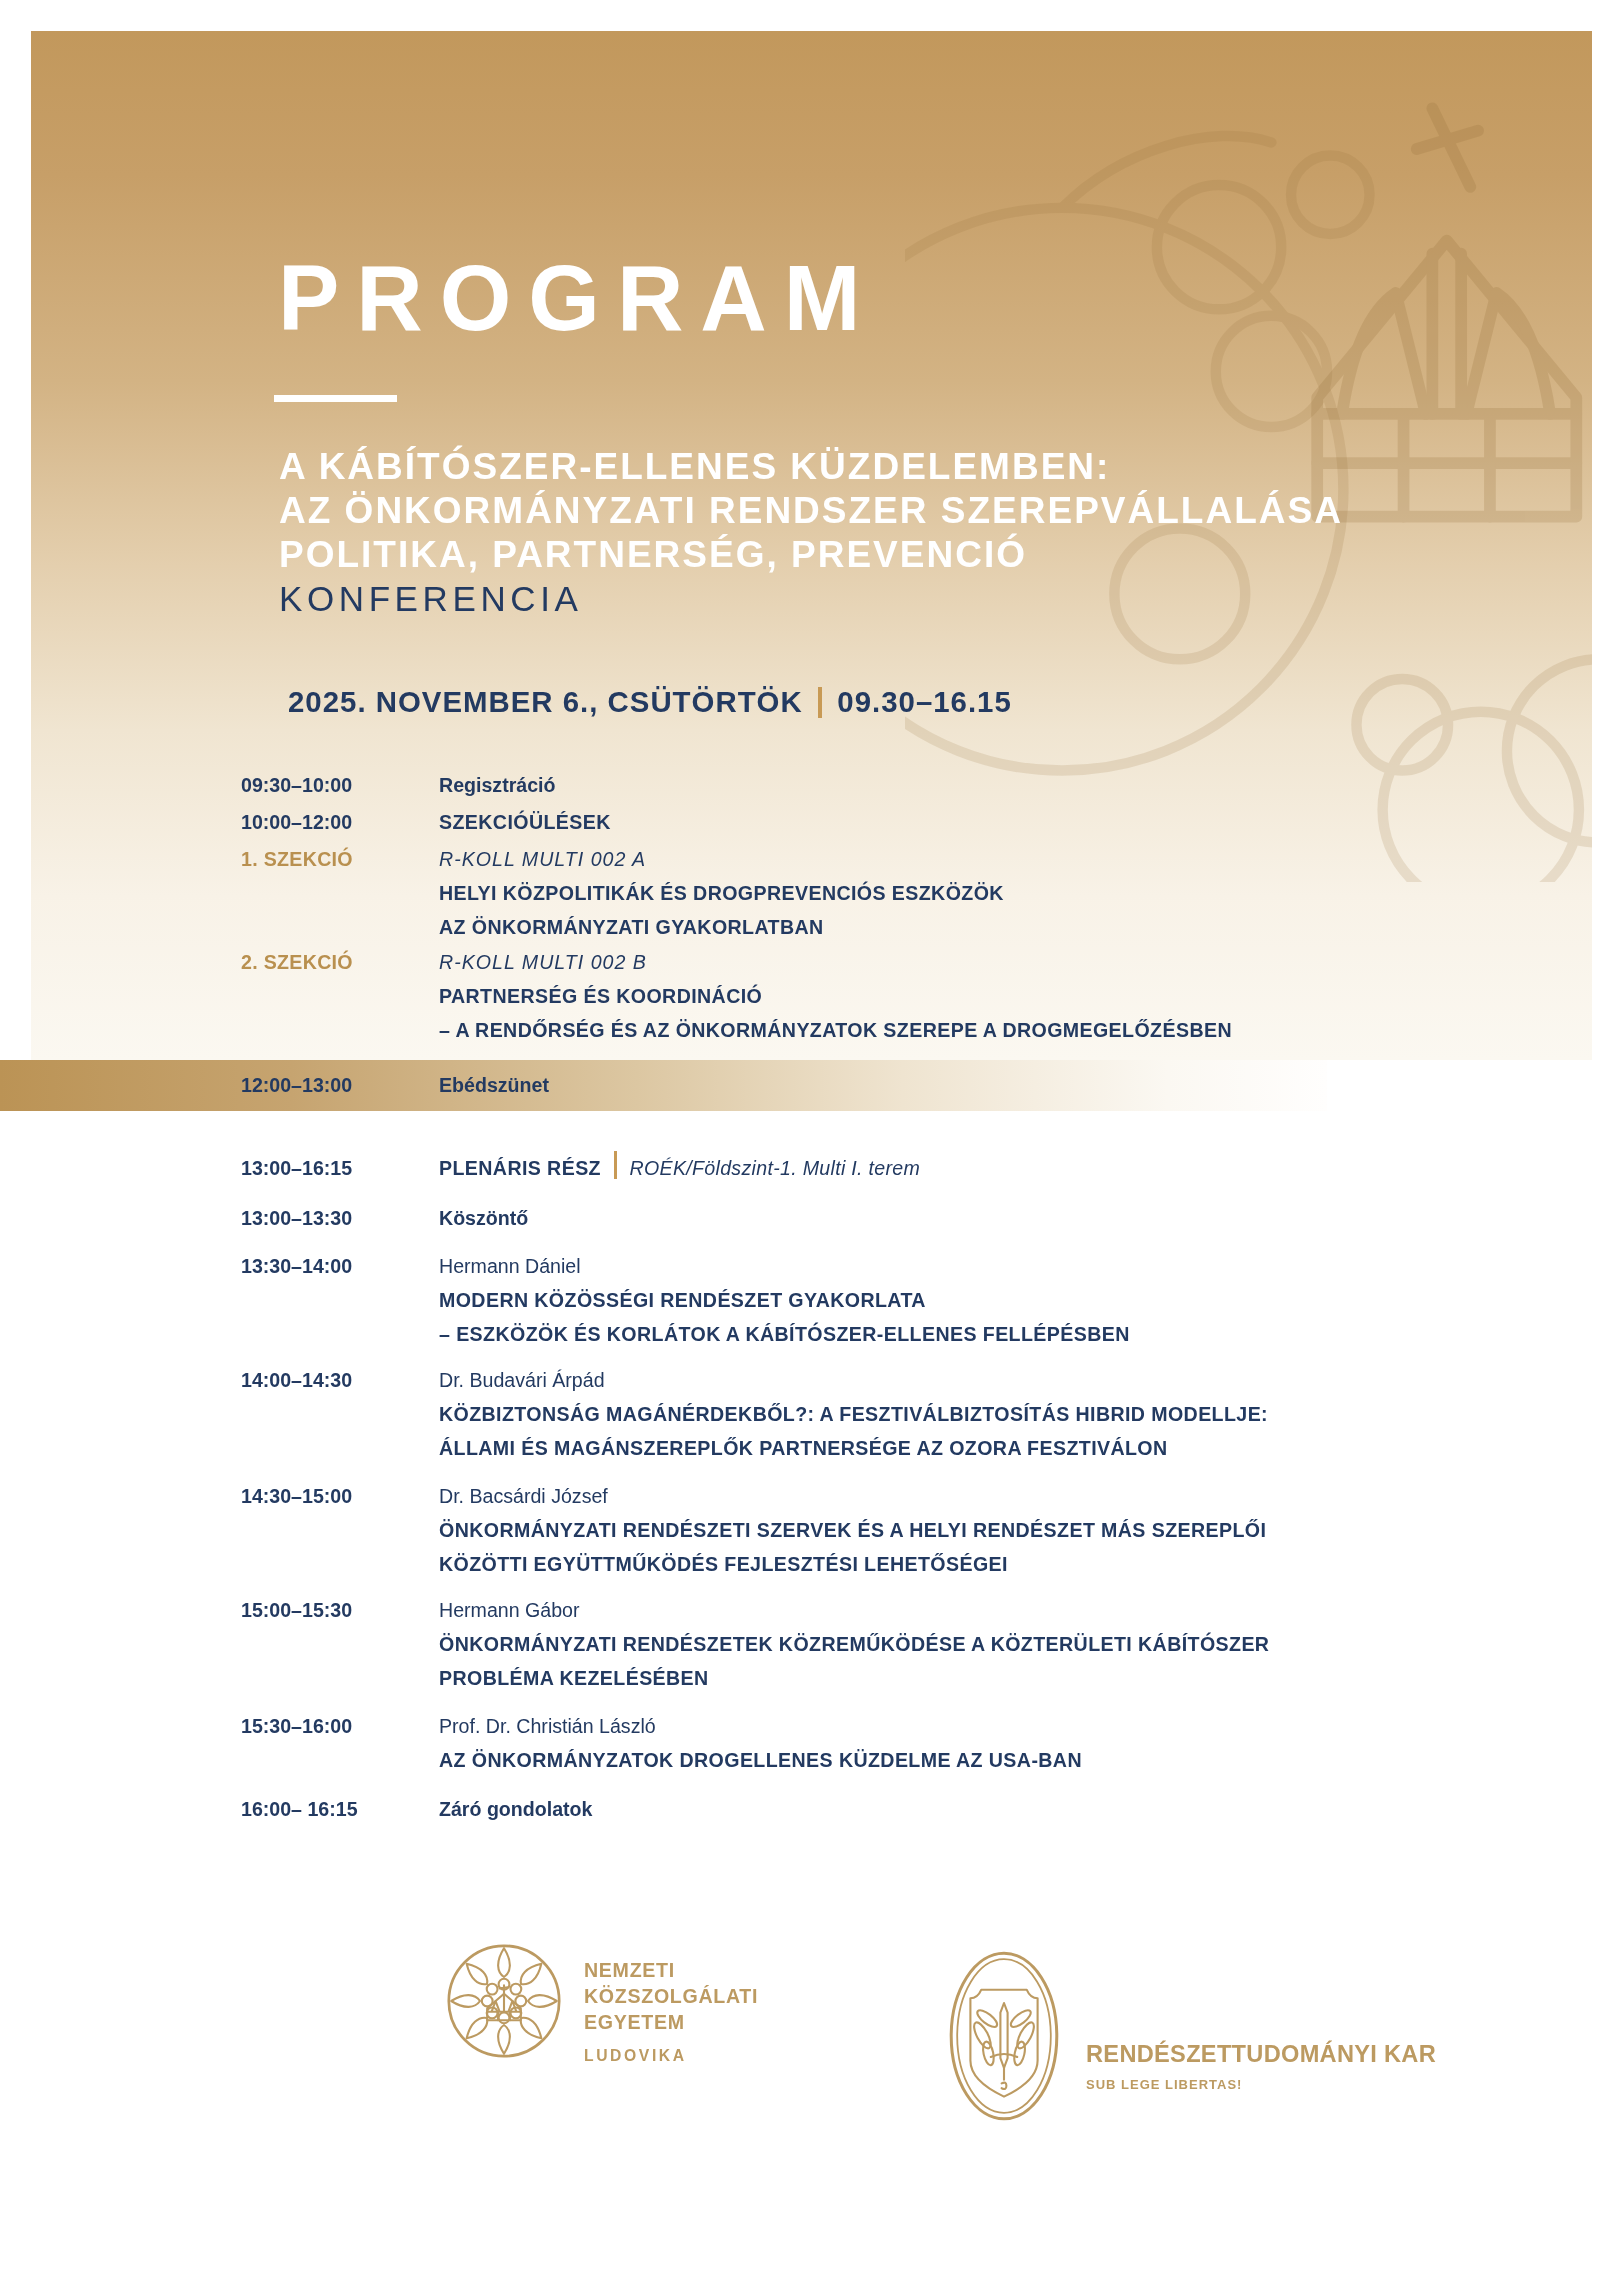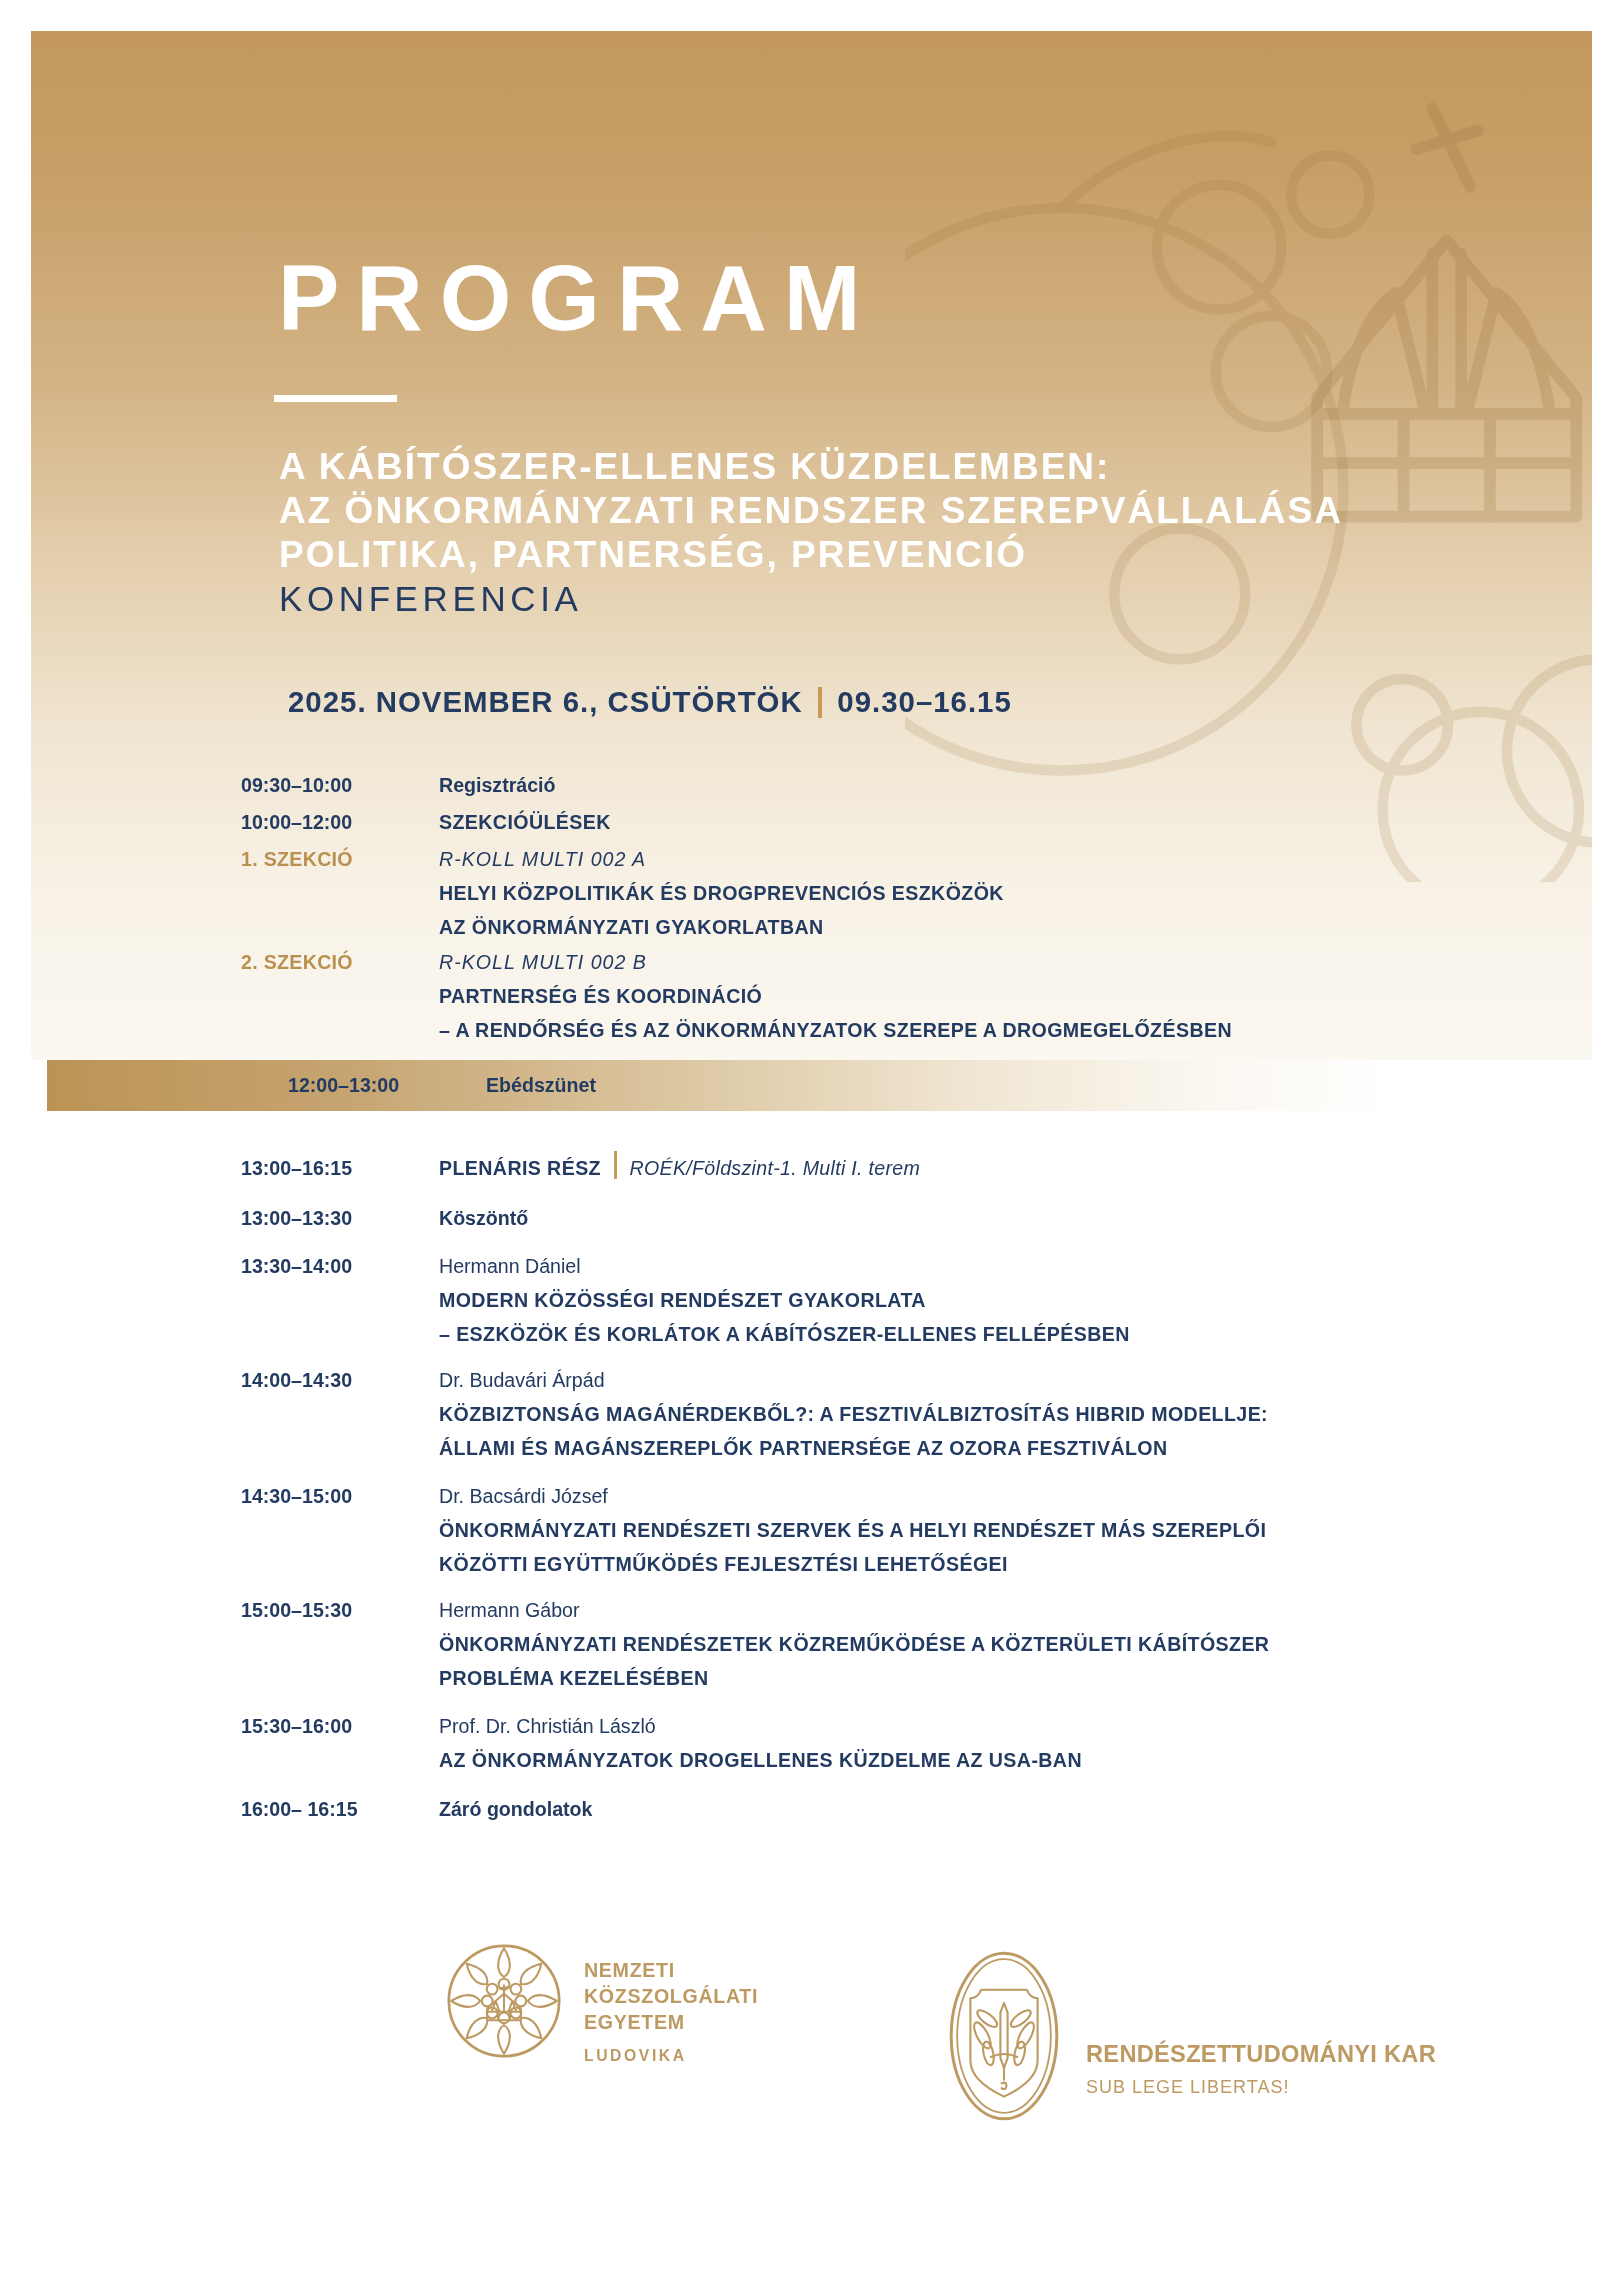--- a/index.html
+++ b/index.html
@@ -44,34 +44,33 @@
   .s-room{font-style:italic;font-weight:400;letter-spacing:1px;}
   .plen-line{display:flex;align-items:flex-start;}
   .plen-bar{width:2.6px;height:27.5px;background:#c89a55;margin:0 13px;flex:none;}
   .s-loc{font-style:italic;font-weight:400;letter-spacing:0.3px;}
 
   
   .lunch-band{
     position:absolute;left:0;top:1060px;width:1327px;height:51px;
     background:linear-gradient(90deg,
       #bb9355 0%, #c6a470 22%, #dcc7a2 48%, #efe4d0 68%, #fbf8f2 88%, #fffefd 100%);
-    margin-left:47px;
   }
   .lunch-inner{position:absolute;left:241px;top:0;height:100%;display:flex;align-items:center;}
   .lunch-inner .s-time,.lunch-inner .s-event{line-height:normal;}
   .lunch-inner .s-time{width:198px;}
 
   
   .logo-svg{position:absolute;}
   .uni-text{position:absolute;left:584px;top:1957px;}
   .uni-line{font-size:19.6px;font-weight:700;line-height:26px;letter-spacing:0.7px;color:#bc9a61;}
   .uni-sub{margin-top:11.8px;font-size:15.7px;font-weight:700;letter-spacing:2.6px;color:#bc9a61;}
   .fac-text{position:absolute;left:1086px;top:2017px;margin-top:24px;}
   .fac-name{font-size:23.6px;font-weight:700;letter-spacing:0.3px;color:#bc9a61;}
-  .fac-motto{margin-top:9.2px;font-size:18px;font-weight:400;letter-spacing:1px;color:#bc9a61;}
+  .fac-motto{margin-top:9.2px;font-size:13px;font-weight:700;letter-spacing:1px;color:#bc9a61;}
 </style>
 </head>
 <body>
 
 <div class="page">
 
   <div class="header">
     <svg class="watermark" viewBox="0 0 1050 1300">
       <g fill="none" stroke="#96703a" stroke-linecap="round" stroke-linejoin="round">
 

